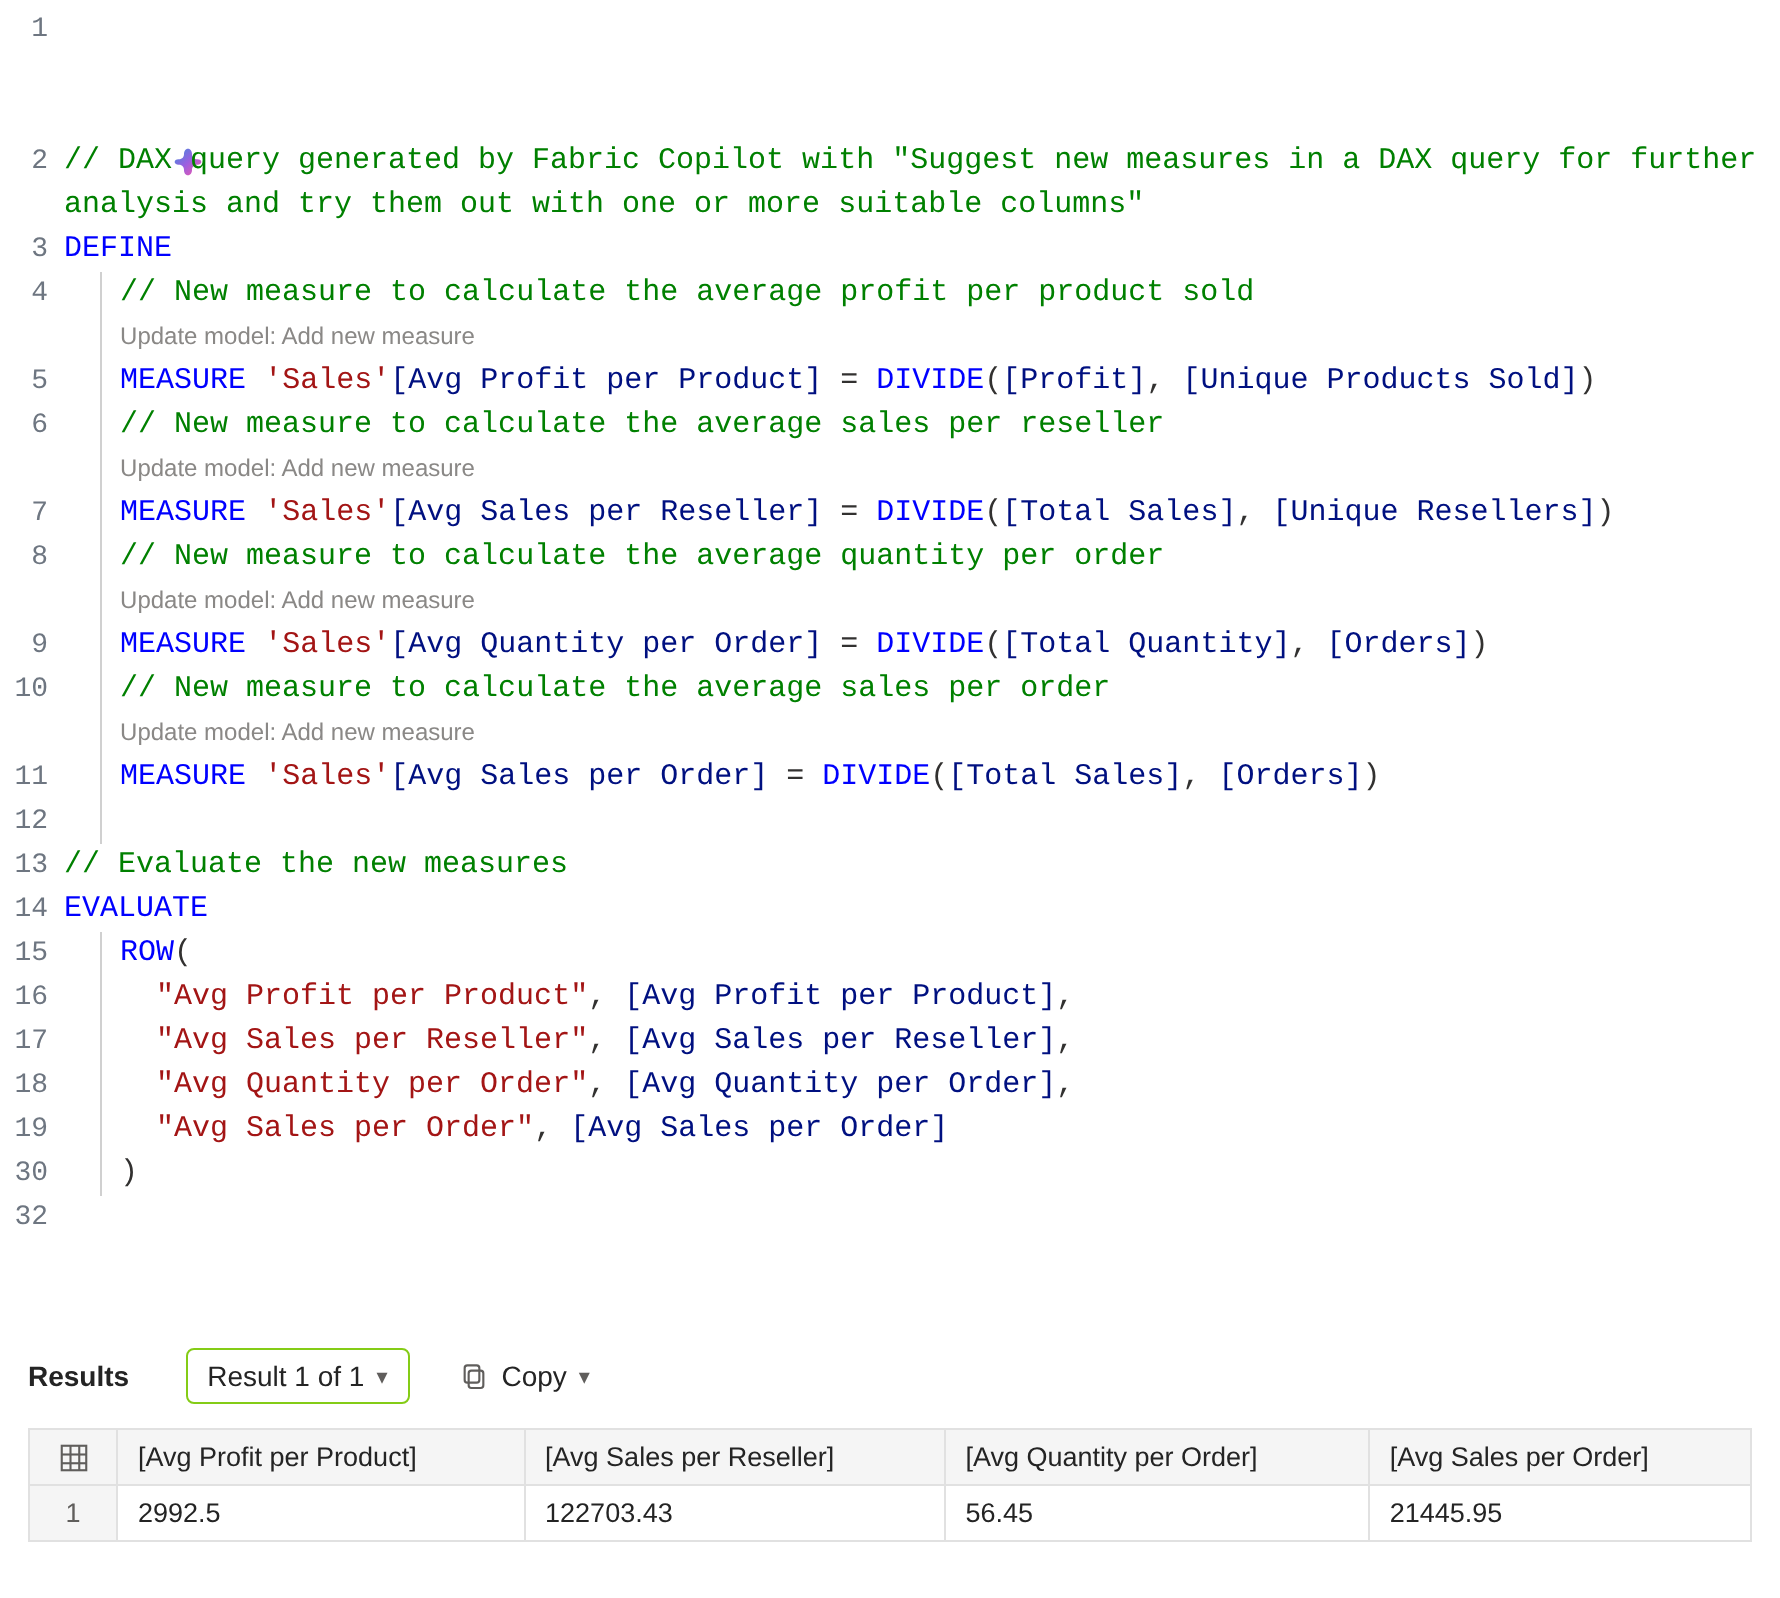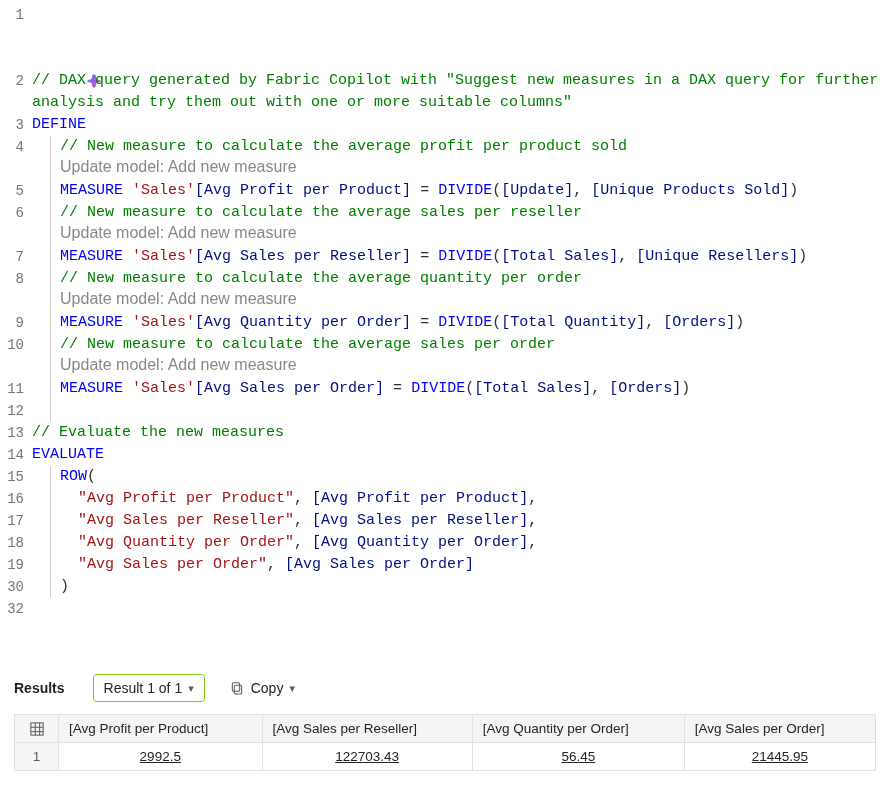--- a/index.html
+++ b/index.html
@@ -61,21 +61,21 @@
     vertical-align: top;
     margin-right: 0;
   }
   .hint-line {
     display: flex;
     align-items: center;
     min-height: 18px;
   }
   .hint {
     font-family: "Segoe UI", Arial, sans-serif;
-    font-size: 16px;
+    font-size: 12px;
     color: #8a8886;
     padding-left: 0;
     line-height: 18px;
   }
   .spacer { height: 30px; }
 
   
   .results-bar {
     display: flex;
     align-items: center;
@@ -120,21 +120,21 @@
   .results-table th, .results-table td {
     border: 1px solid #e1e1e1;
     padding: 6px 10px;
     text-align: left;
     color: #242424;
   }
   .results-table th {
     background: #f5f5f5;
     font-weight: 400;
   }
-  .results-table td.num, .results-table th.num { text-align: center; text-decoration: underline; }
+  .results-table td.num, .results-table th.num { text-align: left; }
   .results-table .idx {
     width: 44px;
     text-align: center;
     background: #f5f5f5;
     color: #605e5c;
   }
   .results-table th.idx {
     text-align: center;
   }
   .grid-icon svg { width:14px; height:14px; display:block; margin:0 auto; }
@@ -177,21 +177,21 @@
     <div class="code">  <span class="guide"></span> <span class="c-comment">// New measure to calculate the average profit per product sold</span></div>
   </div>
 
   <div class="hint-line">
     <div class="gutter"></div>
     <div class="code">  <span class="guide"></span> <span class="hint">Update model: Add new measure</span></div>
   </div>
 
   <div class="line">
     <div class="gutter">5</div>
-    <div class="code">  <span class="guide"></span> <span class="c-keyword">MEASURE</span> <span class="c-string">'Sales'</span><span class="c-col">[Avg Profit per Product]</span> = <span class="c-func">DIVIDE</span>(<span class="c-col">[Update]</span>, <span class="c-col">[Unique Products Sold]</span>)</div>
+    <div class="code">  <span class="guide"></span> <span class="c-keyword">MEASURE</span> <span class="c-string">'Sales'</span><span class="c-col">[Avg Profit per Product]</span> = <span class="c-func">DIVIDE</span>(<span class="c-col">[Profit]</span>, <span class="c-col">[Unique Products Sold]</span>)</div>
   </div>
 
   <div class="line">
     <div class="gutter">6</div>
     <div class="code">  <span class="guide"></span> <span class="c-comment">// New measure to calculate the average sales per reseller</span></div>
   </div>
   <div class="hint-line">
     <div class="gutter"></div>
     <div class="code">  <span class="guide"></span> <span class="hint">Update model: Add new measure</span></div>
   </div>

